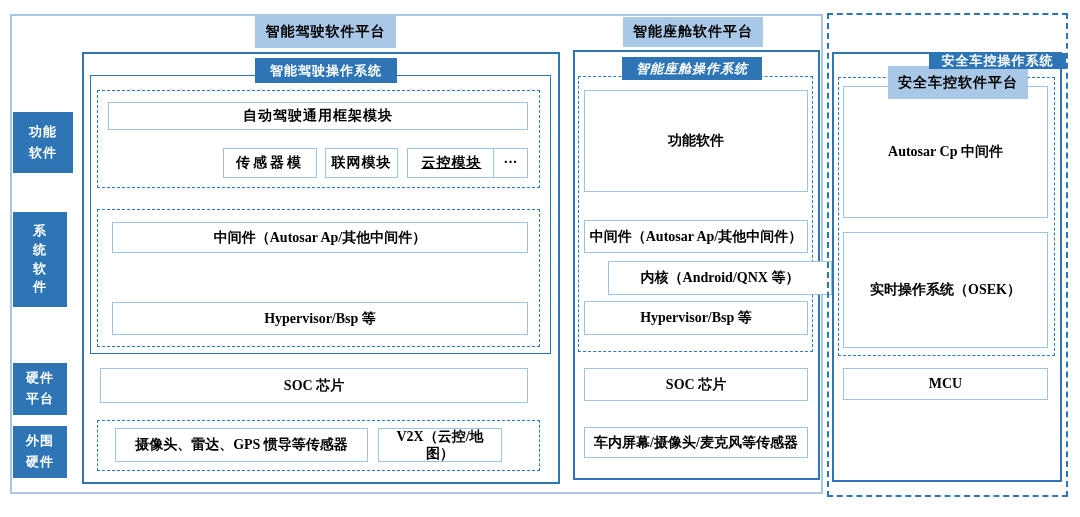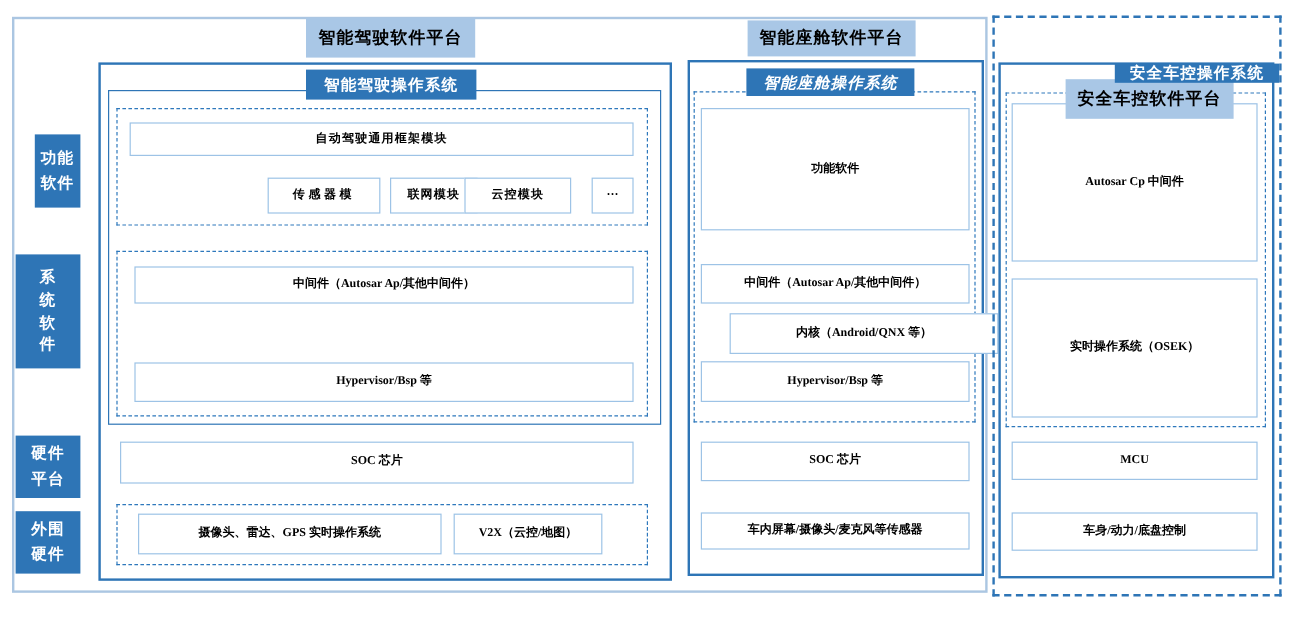--- a/index.html
+++ b/index.html
@@ -12,22 +12,22 @@
   .outer-frame{border:2px solid #abc6e2;background:transparent;}
   
   .container{border:2px solid #2e75b6;background:#ffffff;}
   .inner-solid{border:1.5px solid #2e75b6;background:transparent;}
   
   .dashed{border:1.5px dashed #2e78bc;background:transparent;}
   .dashed-bold{border:2.5px dashed #2e75b6;background:transparent;}
   
   .wbox{
     border:1.4px solid #9dc3e6;background:#ffffff;
-    display:flex;align-items:center;justify-content:center;text-align:right;
-    font-family:"Liberation Serif", serif;font-size:10px;font-weight:600;
+    display:flex;align-items:center;justify-content:center;text-align:center;
+    font-family:"Liberation Serif", serif;font-size:14px;font-weight:600;
     line-height:1.25;padding:2px 4px;
   }
   
   .hdr{
     background:#a9c7e6;display:flex;align-items:center;justify-content:center;
     font-size:14px;font-weight:bold;letter-spacing:1px;z-index:6;
   }
   
   .os-title{
     background:#2e75b6;color:#ffffff;display:flex;align-items:center;justify-content:center;
@@ -42,21 +42,21 @@
   .spaced{letter-spacing:3px;}
   .spaced-sm{letter-spacing:1px;}
 </style>
 </head>
 <body>
 
 <div class="canvas">
 
   <div class="abs outer-frame" style="left:10px;top:14px;width:813px;height:480px;"></div>
 
-  <div class="abs side" style="left:13px;top:112px;width:38px;height:61px;margin-left:16px;">
+  <div class="abs side" style="left:13px;top:112px;width:60px;height:61px;">
     <span>功能</span>
     <span>软件</span>
   </div>
   <div class="abs side" style="left:13px;top:212px;width:54px;height:95px;line-height:1.45;">
     <span>系</span>
     <span>统</span>
     <span>软</span>
     <span>件</span>
   </div>
   <div class="abs side" style="left:13px;top:363px;width:54px;height:52px;">
@@ -74,42 +74,42 @@
   <div class="abs dashed" style="left:97px;top:90px;width:443px;height:98px;"></div>
   <div class="abs wbox spaced-sm" style="left:108px;top:102px;width:420px;height:28px;">
     <span>自动驾驶通用框架模块</span>
   </div>
   <div class="abs wbox spaced" style="left:223px;top:148px;width:94px;height:30px;">
     <span>传感器模</span>
   </div>
   <div class="abs wbox spaced-sm" style="left:325px;top:148px;width:73px;height:30px;">
     <span>联网模块</span>
   </div>
-  <div class="abs wbox spaced-sm" style="left:387px;top:148px;width:89px;height:30px;">
+  <div class="abs wbox spaced-sm" style="left:407px;top:148px;width:89px;height:30px;text-decoration:underline;">
     <span>云控模块</span>
   </div>
   <div class="abs wbox" style="left:493px;top:148px;width:35px;height:30px;font-weight:bold;">
     <span>···</span>
   </div>
 
   <div class="abs dashed" style="left:97px;top:209px;width:443px;height:138px;"></div>
   <div class="abs wbox" style="left:112px;top:222px;width:416px;height:31px;">
     <span>中间件（Autosar Ap/其他中间件）</span>
   </div>
   <div class="abs wbox" style="left:112px;top:302px;width:416px;height:33px;">
     <span>Hypervisor/Bsp 等</span>
   </div>
 
   <div class="abs wbox" style="left:100px;top:368px;width:428px;height:35px;">
     <span>SOC 芯片</span>
   </div>
 
   <div class="abs dashed" style="left:97px;top:420px;width:443px;height:51px;"></div>
   <div class="abs wbox" style="left:115px;top:428px;width:253px;height:34px;">
-    <span>摄像头、雷达、GPS 实时操作系统</span>
+    <span>摄像头、雷达、GPS 惯导等传感器</span>
   </div>
   <div class="abs wbox" style="left:378px;top:428px;width:124px;height:34px;">
     <span>V2X（云控/地图）</span>
   </div>
 
   <div class="abs hdr" style="left:255px;top:15px;width:141px;height:33px;">
     <span>智能驾驶软件平台</span>
   </div>
   <div class="abs os-title" style="left:255px;top:58px;width:142px;height:25px;">
     <span>智能驾驶操作系统</span>
@@ -150,23 +150,20 @@
 
   <div class="abs wbox" style="left:843px;top:86px;width:205px;height:132px;">
     <span>Autosar Cp 中间件</span>
   </div>
   <div class="abs wbox" style="left:843px;top:232px;width:205px;height:116px;">
     <span>实时操作系统（OSEK）</span>
   </div>
   <div class="abs wbox" style="left:843px;top:368px;width:205px;height:32px;">
     <span>MCU</span>
   </div>
-  <div class="abs wbox" style="left:843px;top:427px;width:205px;height:32px;">
-    <span>车身/动力/底盘控制</span>
-  </div>
 
   <div class="abs hdr" style="left:888px;top:26px;width:140px;height:33px;margin-top:40px;">
     <span>安全车控软件平台</span>
   </div>
   <div class="abs os-title" style="left:889px;top:53px;width:137px;height:16px;margin-left:40px;">
     <span>安全车控操作系统</span>
   </div>
 
 </div>
 

